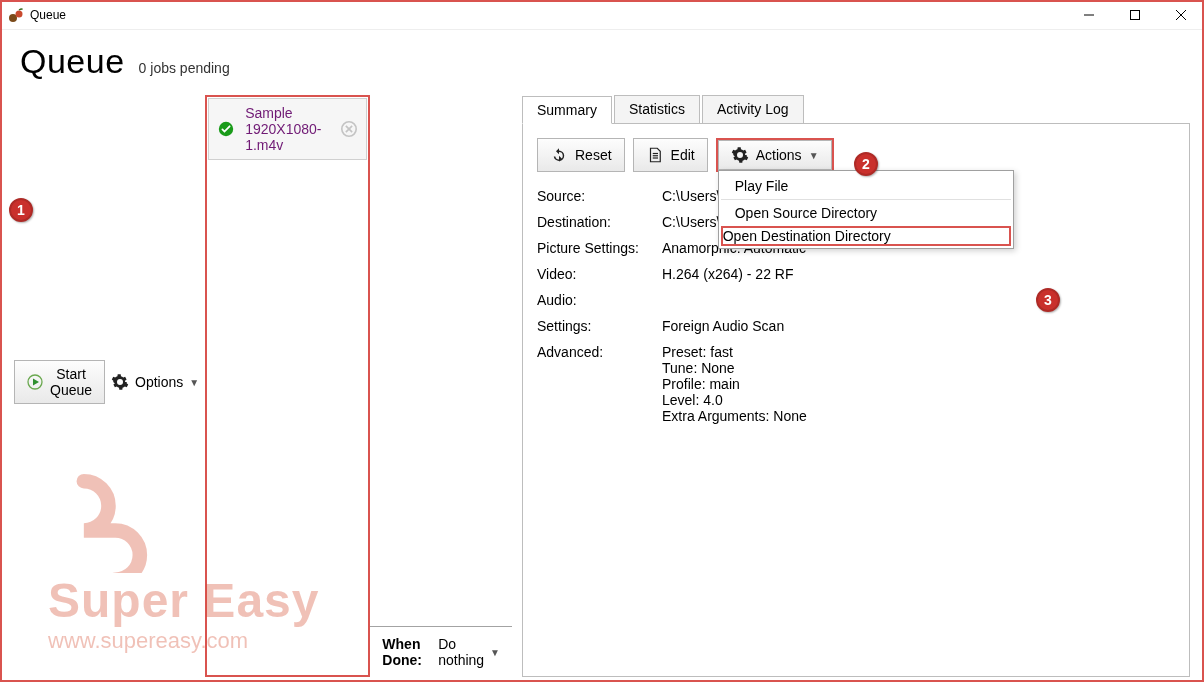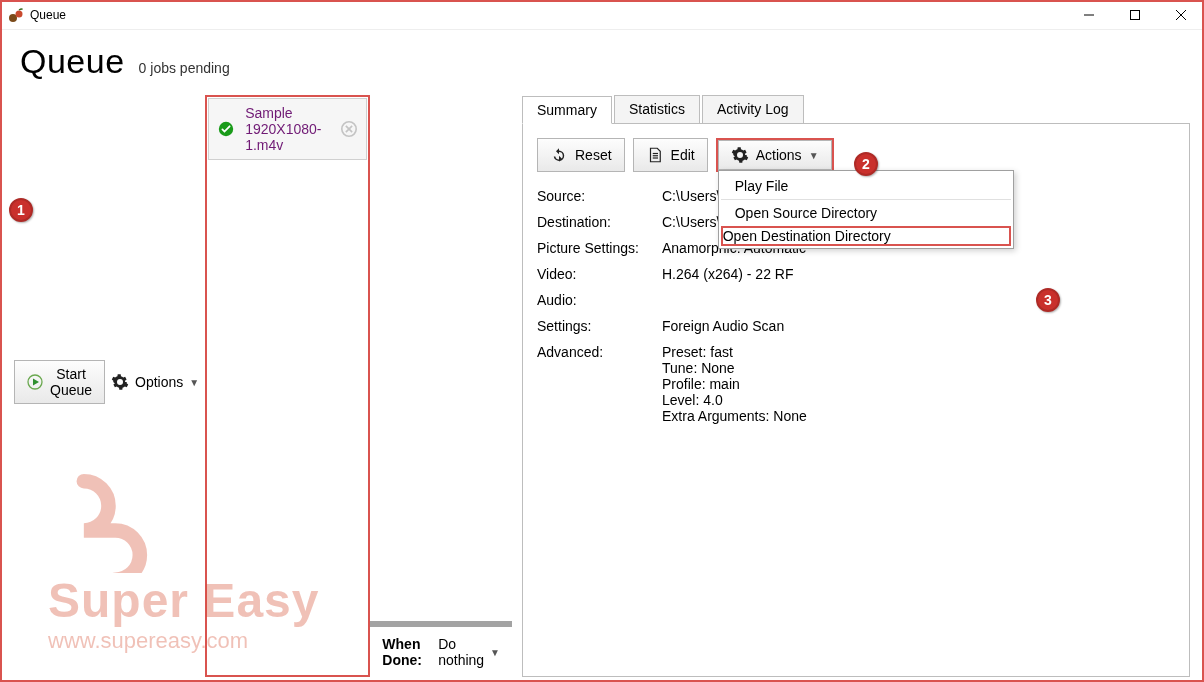--- a/index.html
+++ b/index.html
@@ -26,21 +26,21 @@
 .btn { border: 1px solid #b5b5b5; background: linear-gradient(#fdfdfd,#e9e9e9); padding: 5px 12px; font-size: 14px; display: inline-flex; align-items: center; gap: 7px; cursor: pointer; color: #000; }
 .options-btn { border: none; background: none; padding: 4px 6px; display: inline-flex; align-items: center; gap: 6px; font-size: 14px; cursor: pointer; }
 .small-caret { font-size: 10px; color: #555; }
 
 .queue-item-wrap { border: 2px solid #d9534f; padding: 1px; position: relative; }
 .queue-item { background: #f6f6f6; border: 1px solid #d0d0d0; padding: 6px 8px; display: flex; align-items: center; gap: 10px; }
 .check-icon { width: 18px; height: 18px; }
 .queue-item .fname { flex: 1; font-size: 14px; color: #701a75; }
 .stop-icon { width: 18px; height: 18px; opacity: 0.45; }
 
-.footer-bar { margin-top: auto; border-top: 6px solid #a3a3a3; padding: 9px 12px; display: flex; align-items: center; gap: 12px; font-size: 14px; }
+.footer-bar { margin-top: auto; border-top: 1px solid #a3a3a3; padding: 9px 12px; display: flex; align-items: center; gap: 12px; font-size: 14px; }
 .footer-bar .flabel { font-weight: bold; }
 .footer-bar .dropdown { display: inline-flex; align-items: center; gap: 6px; }
 
 
 .watermark { position: absolute; left: 48px; bottom: 28px; opacity: 0.32; pointer-events: none; }
 .watermark .se-icon { width: 112px; height: 112px; }
 .watermark .se-text { display: inline-block; vertical-align: middle; }
 .watermark .se-title { font-size: 48px; font-weight: 700; color: #d24124; letter-spacing: 1px; }
 .watermark .se-url { font-size: 22px; color: #d24124; }
 

